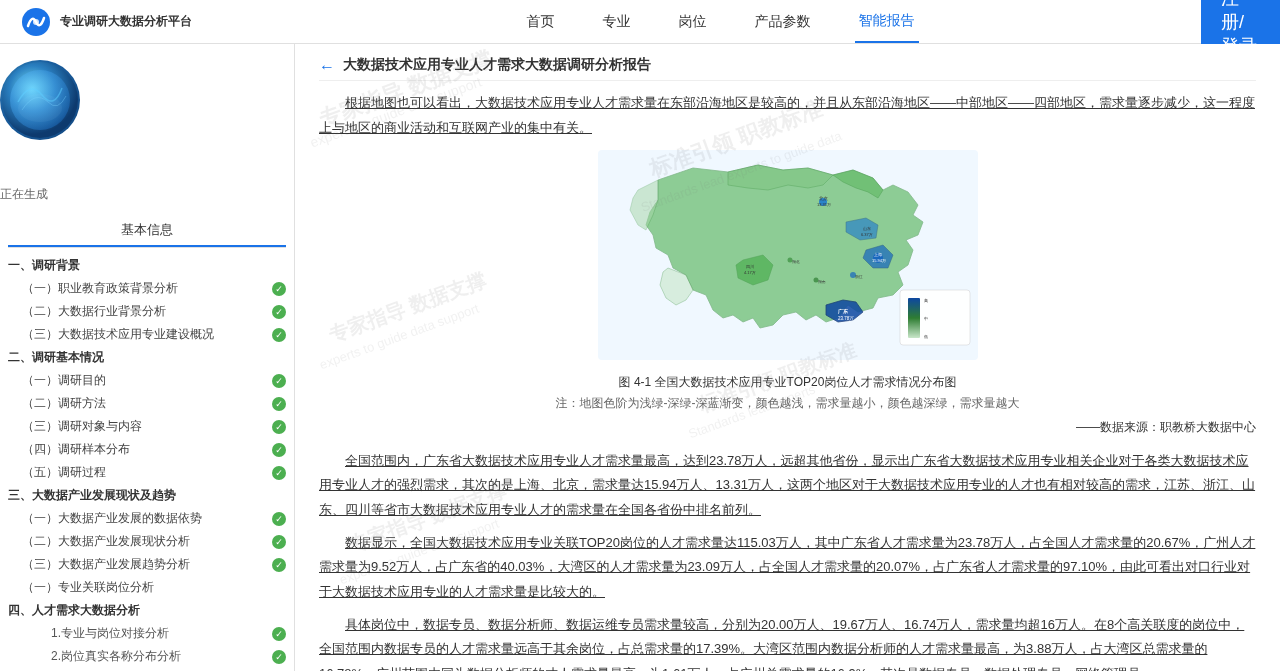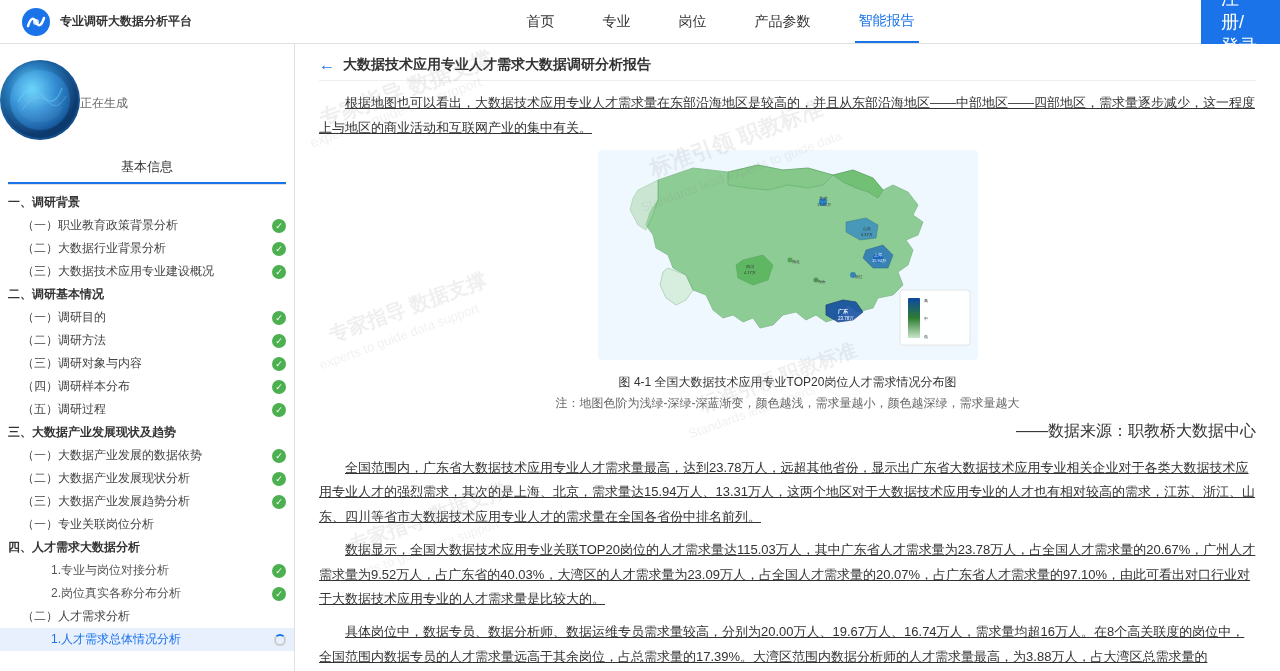--- a/index.html
+++ b/index.html
@@ -78,24 +78,24 @@
       width: 295px;
       background: #fff;
       border-right: 1px solid #e0e0e0;
       display: flex;
       flex-direction: column;
       overflow: hidden;
       flex-shrink: 0;
     }
     .sidebar-profile {
       display: flex;
-      flex-direction: row;
-      align-items: center;
+      flex-direction: column;
       padding: 16px 0 8px;
       position: relative;
+      gap: 40px;
     }
     .profile-avatar {
       width: 80px;
       height: 80px;
       border-radius: 50%;
       background: radial-gradient(circle at 40% 40%, #5bc8e8, #1a5fa0, #0d3a6e);
       overflow: hidden;
       position: relative;
       display: flex;
       align-items: center;
@@ -222,21 +222,21 @@
       color: #333;
       text-align: center;
       margin-top: 4px;
     }
     .map-note {
       font-size: 12px;
       color: #666;
       text-align: center;
     }
     .map-source {
-      font-size: 16px;
+      font-size: 12px;
       color: #333;
       text-align: right;
       margin-top: 2px;
     }
     @keyframes spin {
       to { transform: rotate(360deg); }
     }
 
     
     .china-map-svg {

